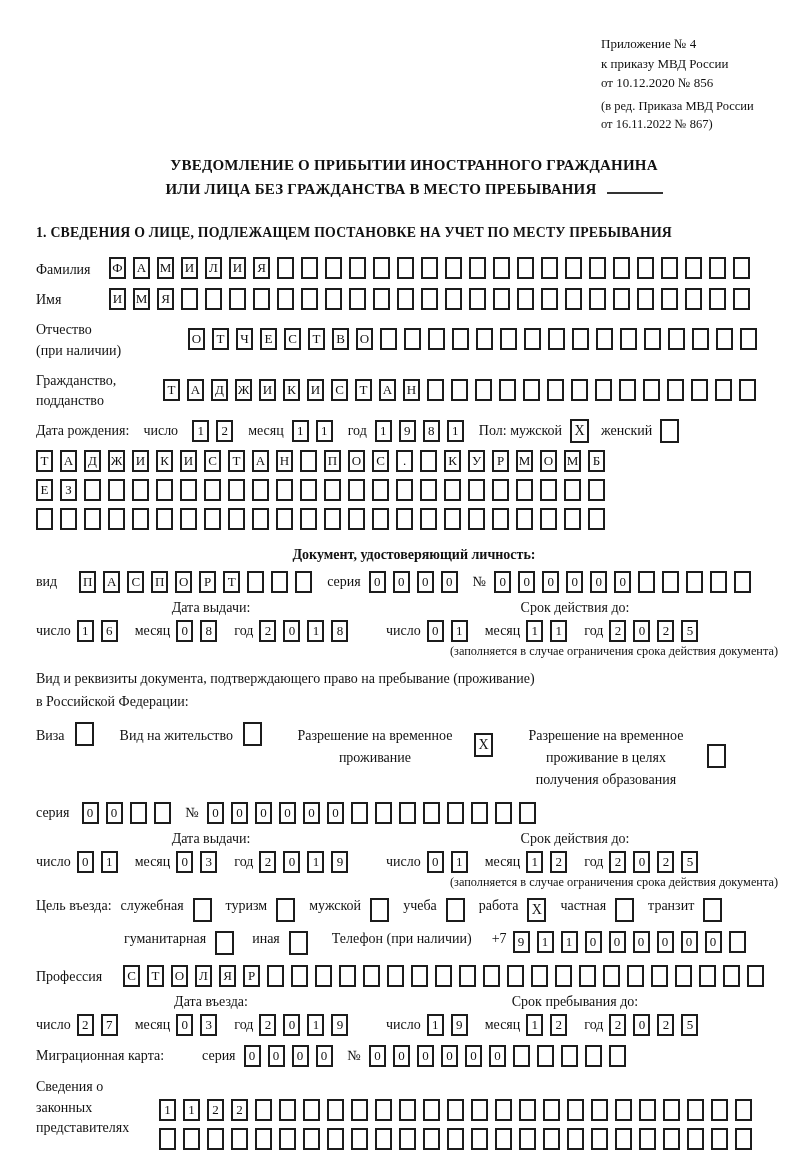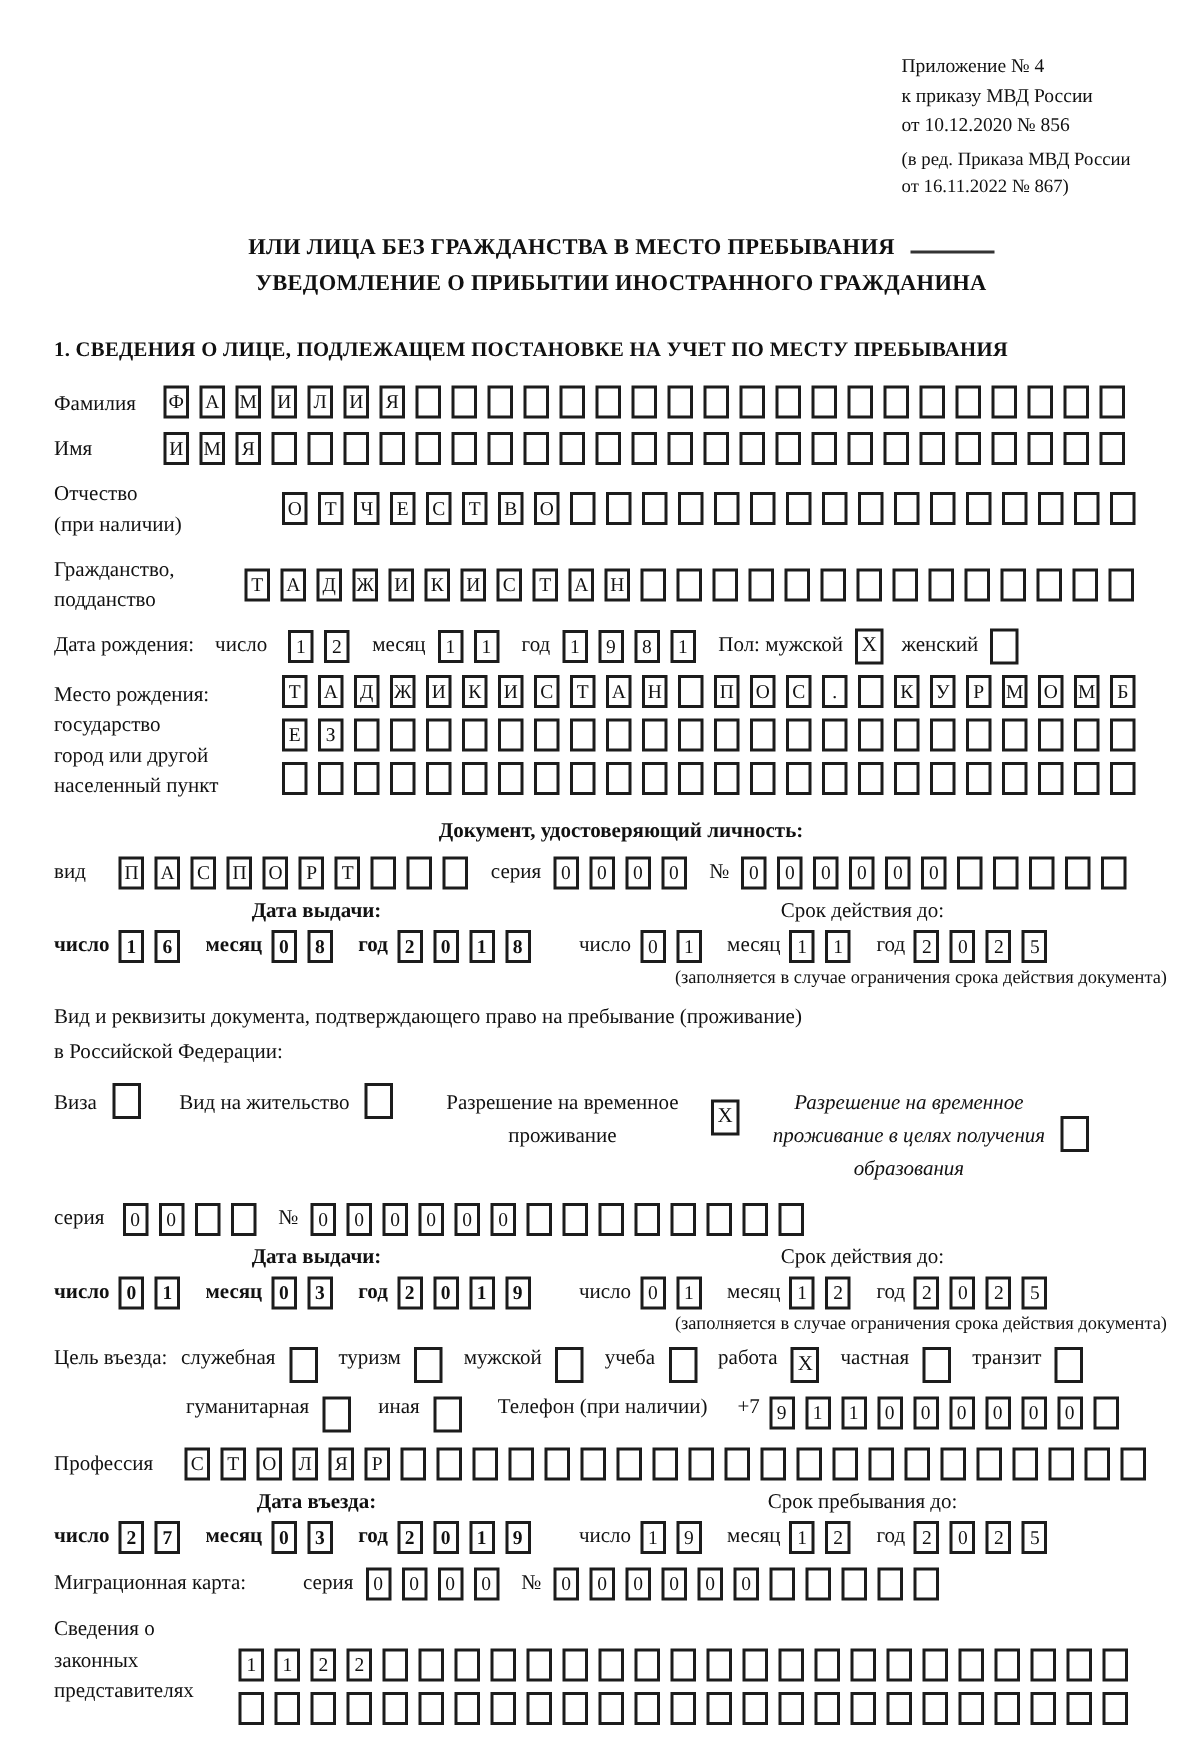--- a/index.html
+++ b/index.html
@@ -39,36 +39,36 @@
   .stack3 > .boxes { margin-bottom:7px; }
 
   .inline-row { display:flex; align-items:center; margin-bottom:7px; font-size:14px; flex-wrap:nowrap; }
   .inline-row .t { margin-right:8px; white-space:nowrap; }
   .inline-row .boxes { margin-right:8px; }
 
   .doc-heading { text-align:center; font-weight:bold; font-size:14px; margin:10px 0 8px 0; }
 
   .dates-pair { display:flex; margin-bottom:2px; }
   .dates-col { }
-  .dates-col.left { width:350px;font-weight:bold; }
+  .dates-col.left { width:350px; }
   .dates-col.right { width:378px; }
   .dates-heading { text-align:center; font-size:14px; margin-bottom:4px; }
   .dates-row { display:flex; align-items:center; font-size:14px; }
   .dates-row .t { margin-right:6px; white-space:nowrap; }
   .dates-row .boxes { margin-right:10px; }
   .note { font-size:12.3px; text-align:right; padding-right:14px; margin-bottom:8px; }
 
   .para { font-size:14px; line-height:1.7; }
 
   .opts-row { display:flex; align-items:flex-start; margin-top:8px; margin-bottom:12px; }
   .opt { display:flex; align-items:center; margin-right:14px; }
   .opt .opt-label { font-size:14px; margin-right:10px; padding-top:3px; }
   .opt .center-label { text-align:center; line-height:1.55; }
   .opt .wrap2 { width:178px; }
-  .opt .wrap3 { width:182px;font-style:italic; }
+  .opt .wrap3 { width:182px; }
 
   .purpose-row { display:flex; align-items:flex-start; font-size:14px; margin-bottom:9px; flex-wrap:nowrap; }
   .purpose-row .t { margin-right:9px; white-space:nowrap; }
   .purpose-row .cbx { margin-right:14px; }
   .indent { margin-left:88px; }
 </style>
 </head>
 <body>
 
 <div class="page">
@@ -78,24 +78,24 @@
     <div>к приказу МВД России</div>
     <div>от 10.12.2020 № 856</div>
     <div class="amend">
       <div>(в ред. Приказа МВД России</div>
       <div>от 16.11.2022 № 867)</div>
     </div>
   </div>
 
 
   <div class="title">
+    <div>УВЕДОМЛЕНИЕ О ПРИБЫТИИ ИНОСТРАННОГО ГРАЖДАНИНА</div>
     <div>
       <span>ИЛИ ЛИЦА БЕЗ ГРАЖДАНСТВА В МЕСТО ПРЕБЫВАНИЯ</span><span class="blank-line"></span>
     </div>
-    <div>УВЕДОМЛЕНИЕ О ПРИБЫТИИ ИНОСТРАННОГО ГРАЖДАНИНА</div>
   </div>
 
   <div class="section-heading">1. СВЕДЕНИЯ О ЛИЦЕ, ПОДЛЕЖАЩЕМ ПОСТАНОВКЕ НА УЧЕТ ПО МЕСТУ ПРЕБЫВАНИЯ</div>
 
   <div class="row">
     <span class="lbl w73">Фамилия</span>
     <span class="boxes">
         <span class="cell">Ф</span>
         <span class="cell">А</span>
         <span class="cell">М</span>
@@ -245,26 +245,20 @@
         <span class="cell">8</span>
         <span class="cell">1</span>
       </span>
     <span class="t">Пол: мужской</span>
     <span class="cbx" style="margin-right:12px;">X</span>
     <span class="t">женский</span>
     <span class="cbx"></span>
   </div>
 
   <div class="row" style="margin-top:2px;">
-    <span class="lbl w152">
-      <span>Место рождения:</span><br>
-      <span>государство</span><br>
-      <span>город или другой</span><br>
-      <span>населенный пункт</span>
-    </span>
     <span class="stack3">
       <span class="boxes">
           <span class="cell">Т</span>
           <span class="cell">А</span>
           <span class="cell">Д</span>
           <span class="cell">Ж</span>
           <span class="cell">И</span>
           <span class="cell">К</span>
           <span class="cell">И</span>
           <span class="cell">С</span>

